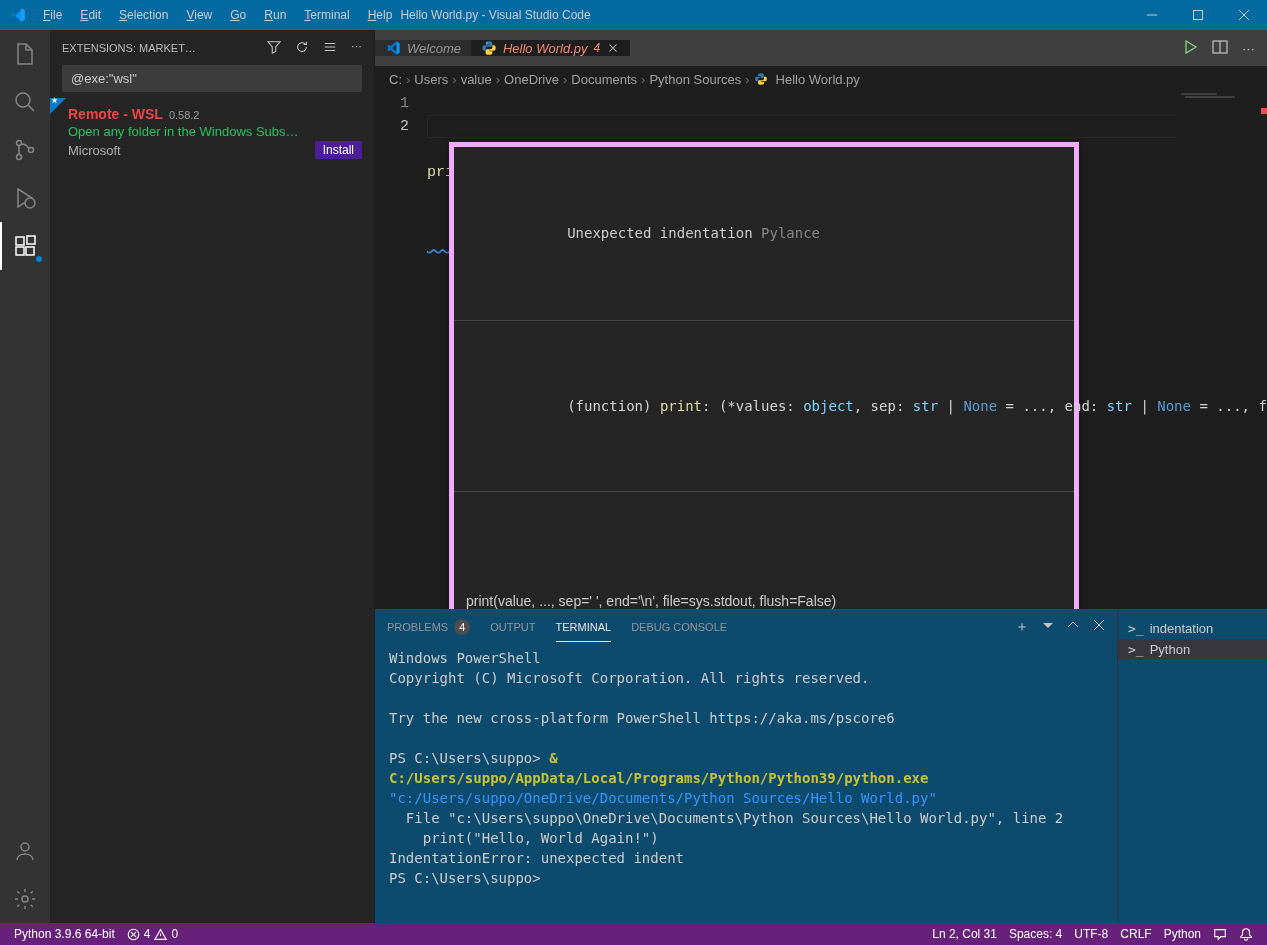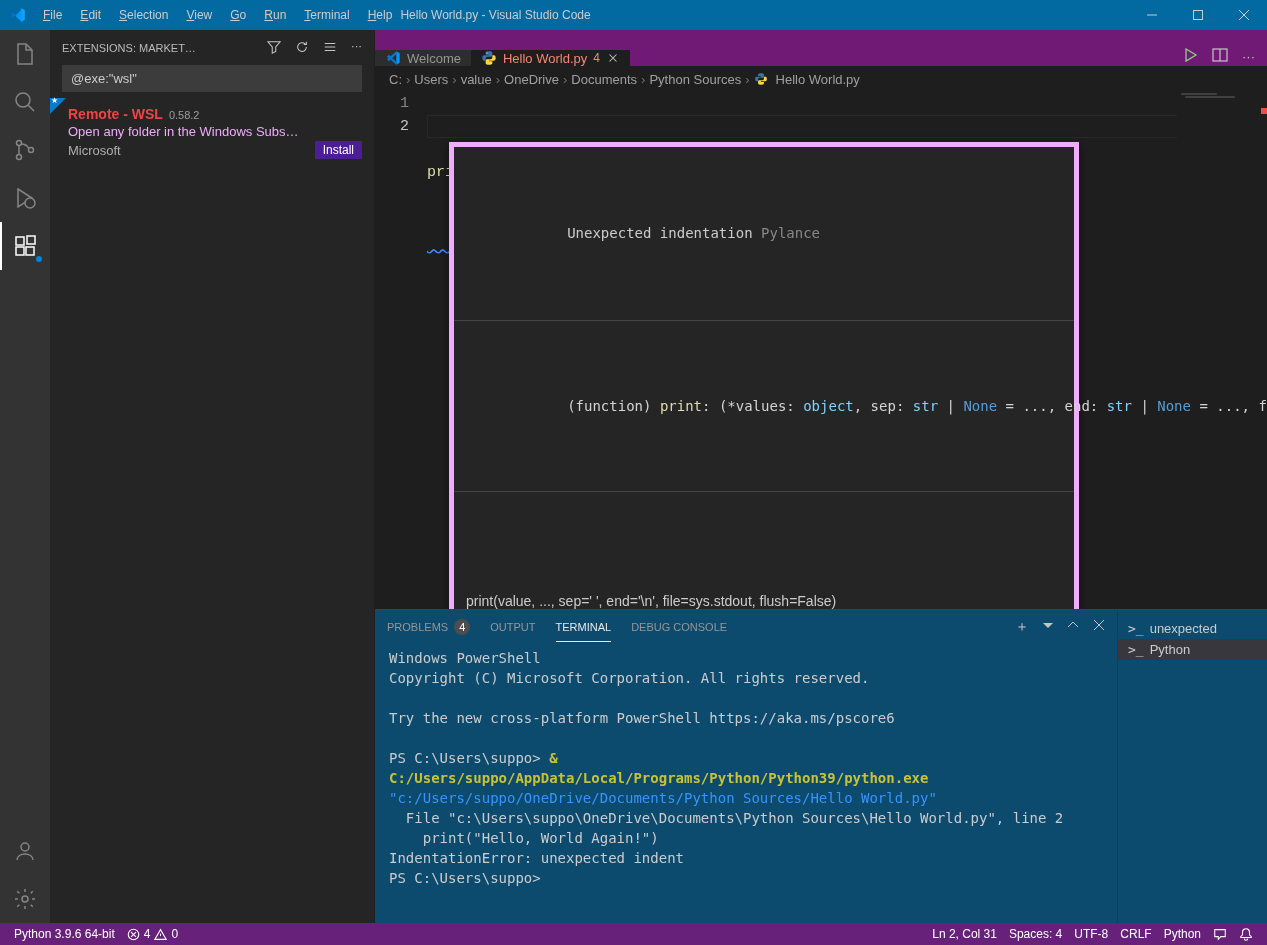--- a/index.html
+++ b/index.html
@@ -147,37 +147,38 @@
   content: '★';
   position: absolute;
   top: -18px;
   left: 1px;
   font-size: 8px;
   color: #fff;
 }
 .extension-item .ext-title-row { display: flex; align-items: baseline; gap: 6px; }
 .extension-item .ext-name { color: #ef4444; font-weight: 600; font-size: 14px; }
 .extension-item .ext-version { color: #9d9d9d; font-size: 11px; }
-.extension-item .ext-desc { color: #f0abfc; font-size: 13px; margin-top: 2px; white-space: nowrap; overflow: hidden; text-overflow: ellipsis; }
+.extension-item .ext-desc { color: #22c55e; font-size: 13px; margin-top: 2px; white-space: nowrap; overflow: hidden; text-overflow: ellipsis; }
 .extension-item .ext-footer { display: flex; justify-content: space-between; align-items: center; margin-top: 2px; }
 .extension-item .ext-publisher { color: #aeaeae; font-size: 13px; }
 .extension-item .install-btn { background: #4c1d95; color: #fff; border: none; padding: 2px 8px; font-size: 12px; cursor: pointer; }
 
 
 .editor-area {
   flex: 1;
   display: flex;
   flex-direction: column;
   background: #1e1e1e;
 }
 .tab-bar {
   height: 36px;
-  background: #701a75;
-  display: flex;
-  align-items: flex-end;
+  background: #404040;
+  display: flex;
+  align-items: center;
+  font-style: italic;
 }
 .tab {
   display: flex;
   align-items: center;
   padding: 0 10px;
   gap: 6px;
   background: #2d2d2d;
   cursor: pointer;
   font-size: 13px;
 }
@@ -597,21 +598,21 @@
 
 <span>PS C:\Users\suppo&gt; </span><span class="t-yellow">&amp; </span><span class="t-yellow">C:/Users/suppo/AppData/Local/Programs/Python/Python39/python.exe</span><span class="t-cyan"> "c:/Users/suppo/OneDrive/Documents/Python Sources/Hello World.py"</span>
 <span>  File "c:\Users\suppo\OneDrive\Documents\Python Sources\Hello World.py", line 2</span>
 <span>    print("Hello, World Again!")</span>
 <span>IndentationError: unexpected indent</span>
 <span>PS C:\Users\suppo&gt; </span></div>
       </div>
       <div class="terminal-side">
         <div class="term-item">
             <span class="term-icon">&gt;_</span>
-            <span>unexpected</span>
+            <span>indentation</span>
           </div>
         <div class="term-item active">
             <span class="term-icon">&gt;_</span>
             <span>Python</span>
           </div>
       </div>
     </div>
   </div>
 </div>
 

